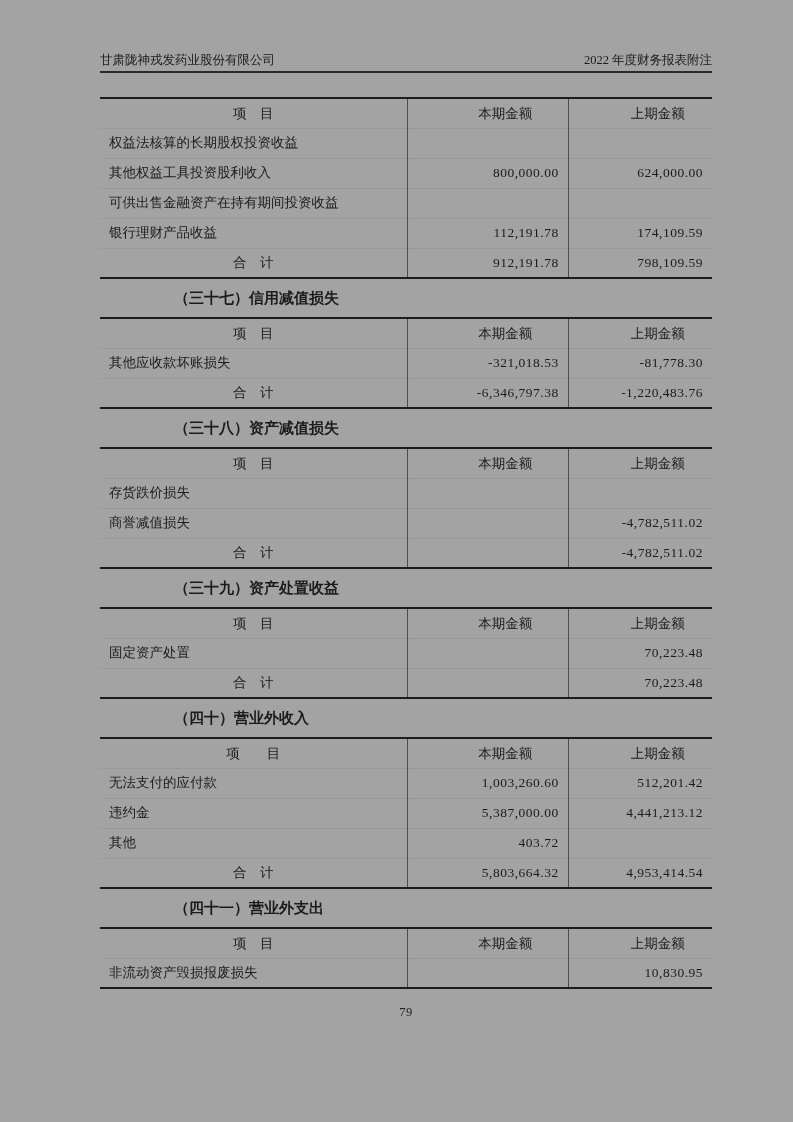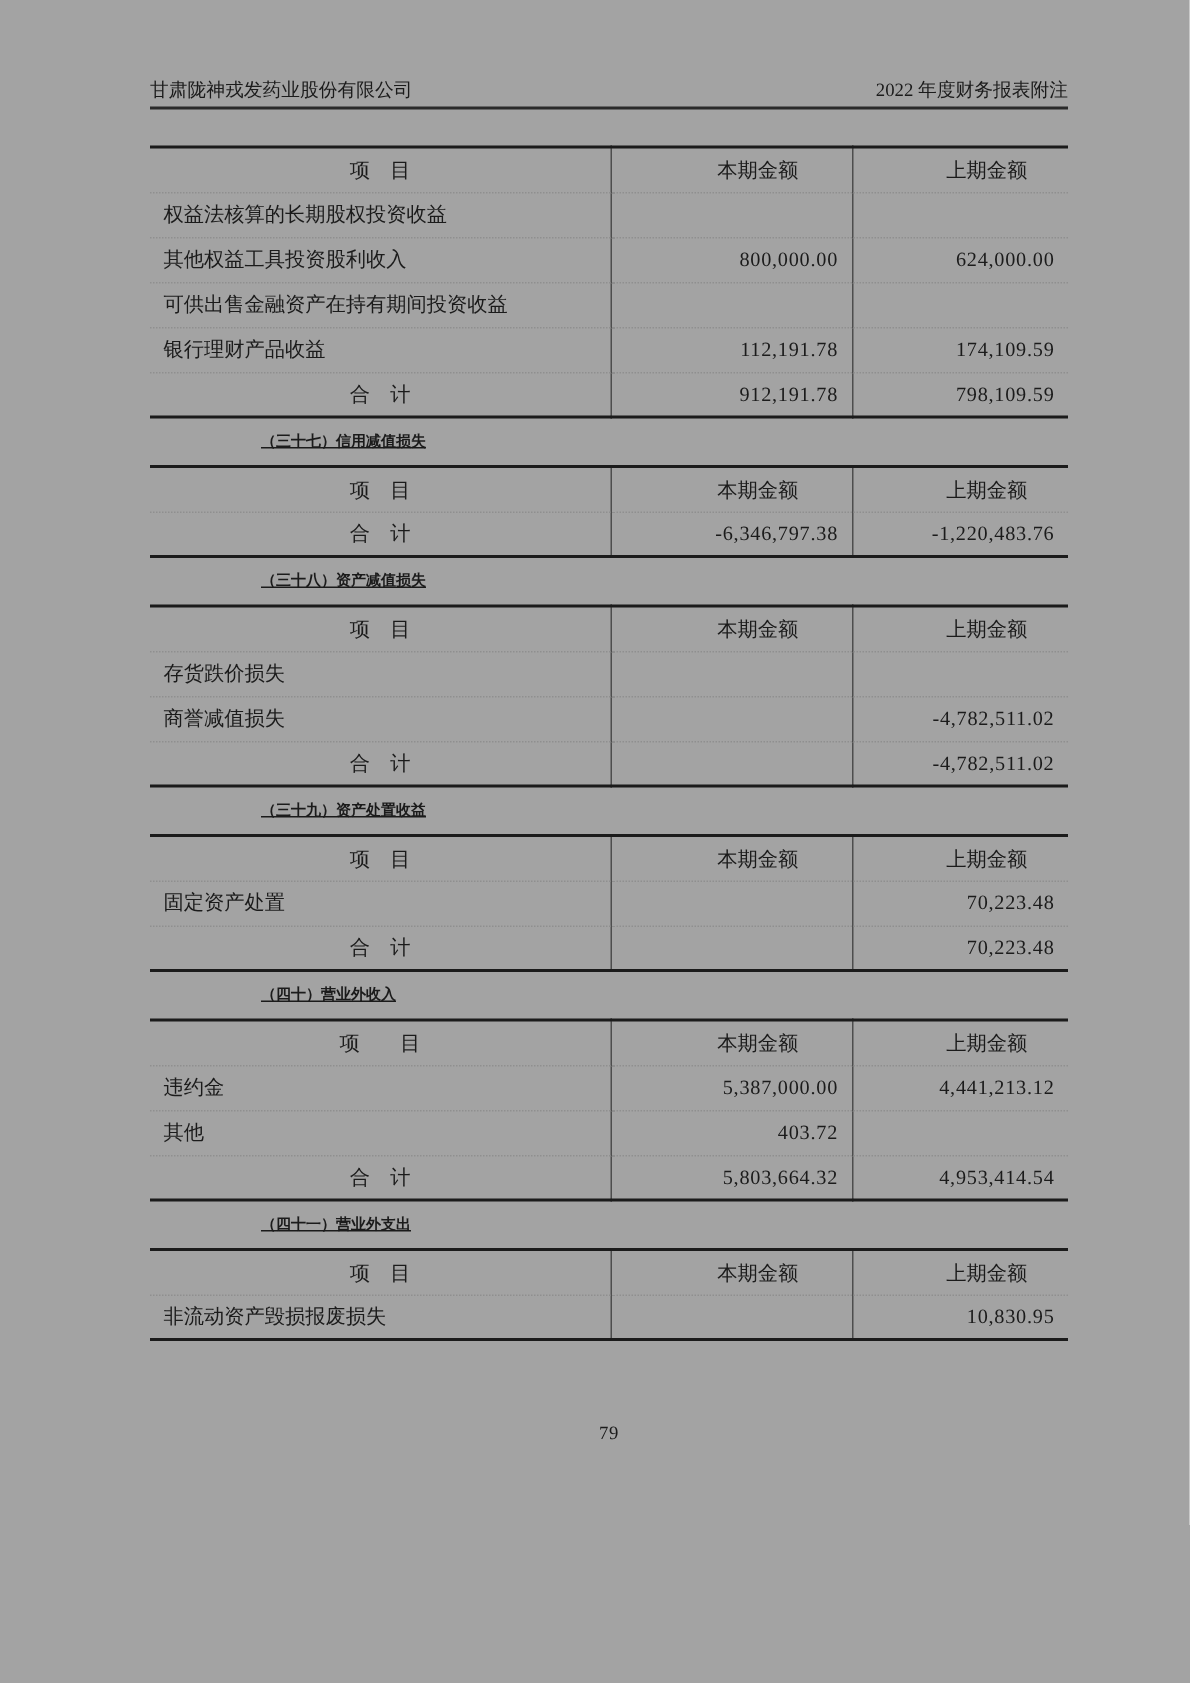--- a/index.html
+++ b/index.html
@@ -51,30 +51,29 @@
     white-space: nowrap;
   }
   .fin-table th { text-align: center; border-bottom: 1px dotted #8f8f8f; }
   .fin-table tbody tr + tr td { border-top: 1px dotted #8f8f8f; }
   .fin-table th + th, .fin-table td + td { border-left: 1px solid #4d4d4d; padding-left: 44px; }
   .cell-label  { text-align: left; padding-left: 6px; }
   .cell-label.total { text-align: center; }
   .cell-amount { text-align: right; letter-spacing: 0.5px; font-size: 13px; }
   .section-heading {
     font-weight: bold;
-    font-size: 10px;
+    font-size: 15px;
     padding-left: 74px;
     margin: 9px 0 8px 0;
     line-height: 1.4;
-    text-decoration: underline;
   }
   .page-number {
     text-align: center;
     font-size: 12.5px;
-    margin-top: 54px;
+    margin-top: 16px;
     letter-spacing: 0.5px;
   }
 </style>
 </head>
 <body>
 
 <div class="page">
   <div class="content">
 
     <div class="running-header">
@@ -135,20 +134,25 @@
           </colgroup>
           <thead>
             <tr>
               <th>项　目</th>
               <th>本期金额</th>
               <th>上期金额</th>
             </tr>
           </thead>
           <tbody>
             <tr>
+              <td class="cell-label">其他应收款坏账损失</td>
+              <td class="cell-amount">-321,018.53</td>
+              <td class="cell-amount">-81,778.30</td>
+            </tr>
+            <tr>
               <td class="cell-label total">合　计</td>
               <td class="cell-amount">-6,346,797.38</td>
               <td class="cell-amount">-1,220,483.76</td>
             </tr>
           </tbody>
         </table>
         <div class="section-heading">（三十八）资产减值损失</div>
         <table class="fin-table">
           <colgroup>
             <col class="col-item">
@@ -215,20 +219,25 @@
             <col class="col-prior">
           </colgroup>
           <thead>
             <tr>
               <th>项　　目</th>
               <th>本期金额</th>
               <th>上期金额</th>
             </tr>
           </thead>
           <tbody>
+            <tr>
+              <td class="cell-label">无法支付的应付款</td>
+              <td class="cell-amount">1,003,260.60</td>
+              <td class="cell-amount">512,201.42</td>
+            </tr>
             <tr>
               <td class="cell-label">违约金</td>
               <td class="cell-amount">5,387,000.00</td>
               <td class="cell-amount">4,441,213.12</td>
             </tr>
             <tr>
               <td class="cell-label">其他</td>
               <td class="cell-amount">403.72</td>
               <td class="cell-amount"></td>
             </tr>

